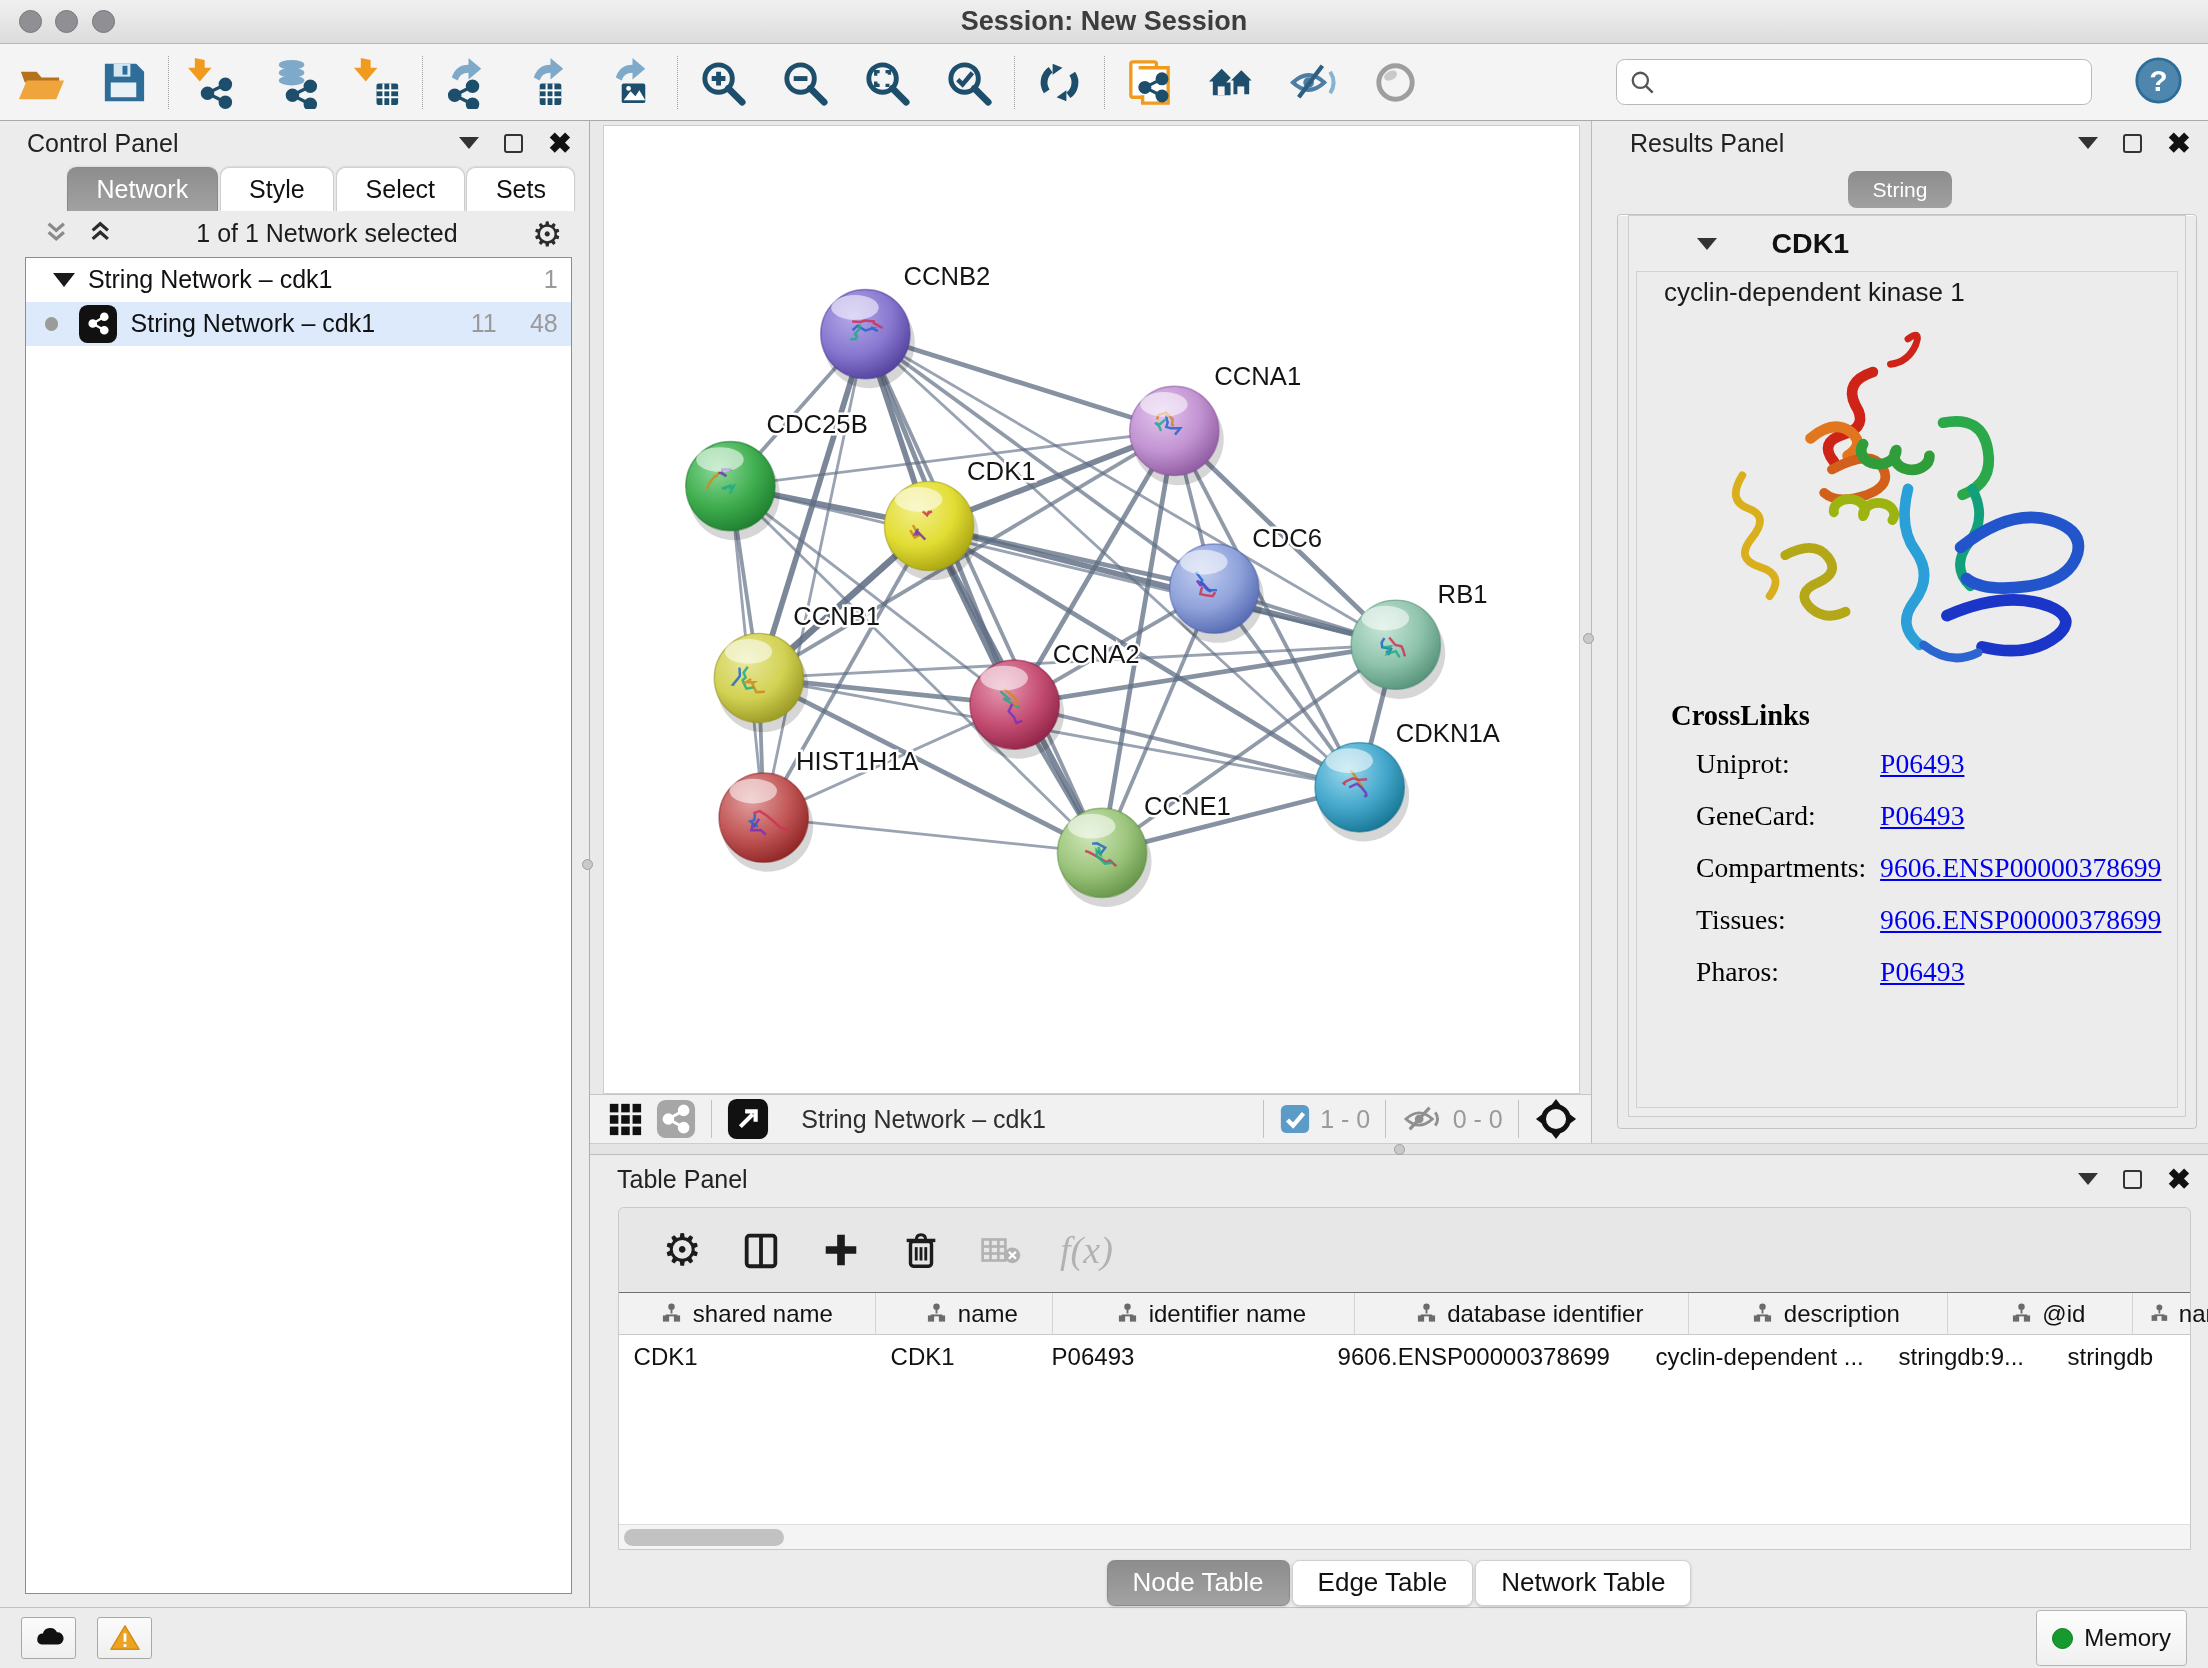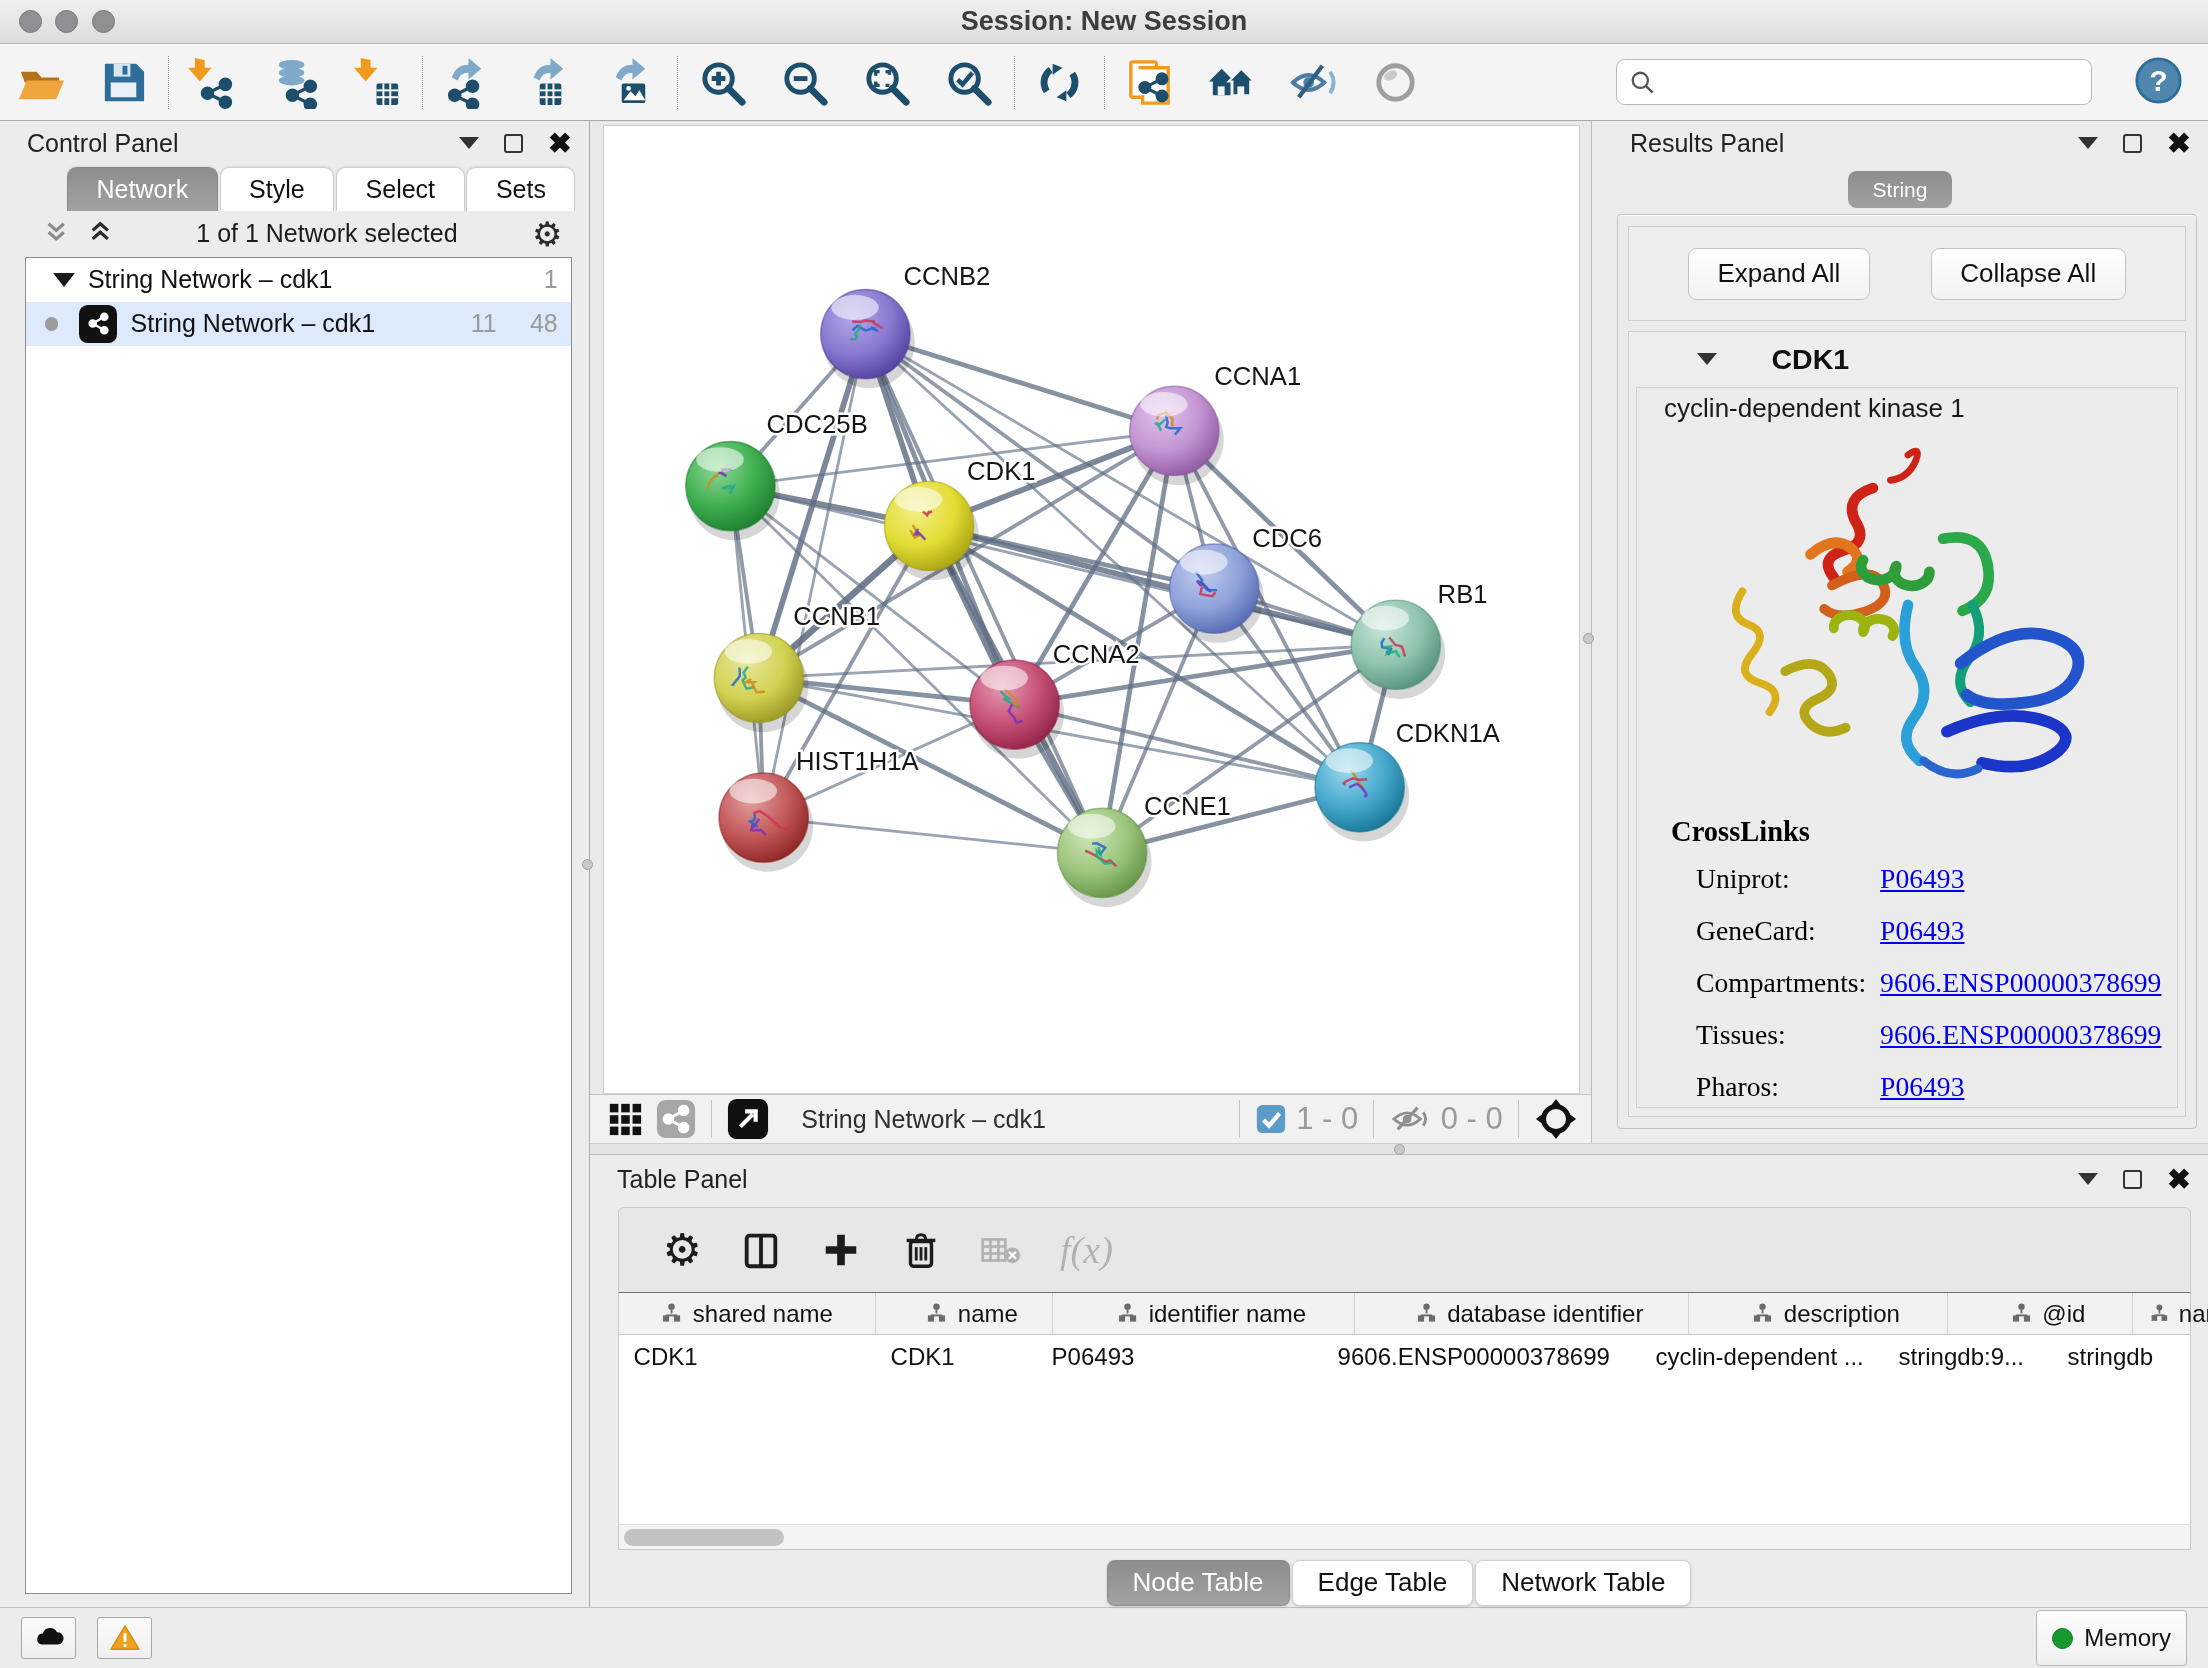--- a/index.html
+++ b/index.html
@@ -63,21 +63,21 @@
   .tree-tri { width:0; height:0; border-left:11.4px solid transparent; border-right:11.4px solid transparent; border-top:14.3px solid #1a1a1a; margin-left:13.3px; }
 
   
   .network-col { width:1001px; flex:0 0 1001px; display:flex; flex-direction:column; background:#e9e9e9; min-width:0; }
   .canvas-wrap { flex:1; padding:3.8px 11.4px 0 13.3px; min-height:0; }
   .net-canvas { width:100%; height:100%; background:#fff; border:1px solid #cfcfcf; }
   .net-canvas svg { width:100%; height:100%; display:block; }
   .view-bar { height:49px; flex:0 0 49px; background:#f1f1f1; border-top:1px solid #c6c6c6; display:flex; align-items:center; padding:0 13.3px 0 17px; }
   .vb-sep { width:0; height:38px; border-left:1px solid #c2c2c2; margin:0 15px; }
   .vb-name { font-size:25px; color:#2e2e2e; margin-left:32px; }
-  .vb-count { font-size:31px; color:#9a9a9a; margin-left:9.5px; }
+  .vb-count { font-size:25px; color:#9a9a9a; margin-left:9.5px; }
   .vb-spacer { flex:1; }
   .vb-icon { display:flex; align-items:center; }
 
   
   .results-panel { flex:1; background:#ececec; border-left:1.9px solid #bcbcbc; display:flex; flex-direction:column; min-width:0; }
   .rp-tabrow { height:49px; display:flex; justify-content:center; align-items:center; }
   .rp-tab { background:linear-gradient(#8d8d8d,#a0a0a0); color:#fff; font-size:21px; padding:6.7px 25px; border-radius:8.6px; }
   .rp-box { margin:0 11.4px 9.5px 25px; border:1.9px solid #c3c3c3; border-radius:3.8px; background:#ebebeb;
             height:915px; display:flex; flex-direction:column; box-shadow:inset 0 1px 0 #fff; }
   .rp-buttons { margin:11.4px 9.5px 9.5px; border:1.9px solid #cdcdcd; background:#ededed; height:95px; flex:0 0 95px;
@@ -732,24 +732,20 @@
                 <span class="float-box"></span>
               </span>
             <span class="ph-btn">
                 <span class="close-x">✖</span>
               </span>
           </div>
           <div class="rp-tabrow">
             <span class="rp-tab">String</span>
           </div>
           <div class="rp-box">
-            <div class="rp-buttons">
-              <button class="rp-btn">Expand All</button>
-              <button class="rp-btn">Collapse All</button>
-            </div>
             <div class="rp-section">
               <div class="rp-sec-header">
                 <span class="tri-down"></span>
                 <span class="rp-gene">CDK1</span>
               </div>
               <div class="rp-sec-body">
                 <div class="rp-desc">cyclin-dependent kinase 1</div>
                 <div class="protein-wrap">
                   <svg width="380" height="371" viewBox="0 0 390 380">
                     <g fill="none" stroke-linecap="round" stroke-linejoin="round">

